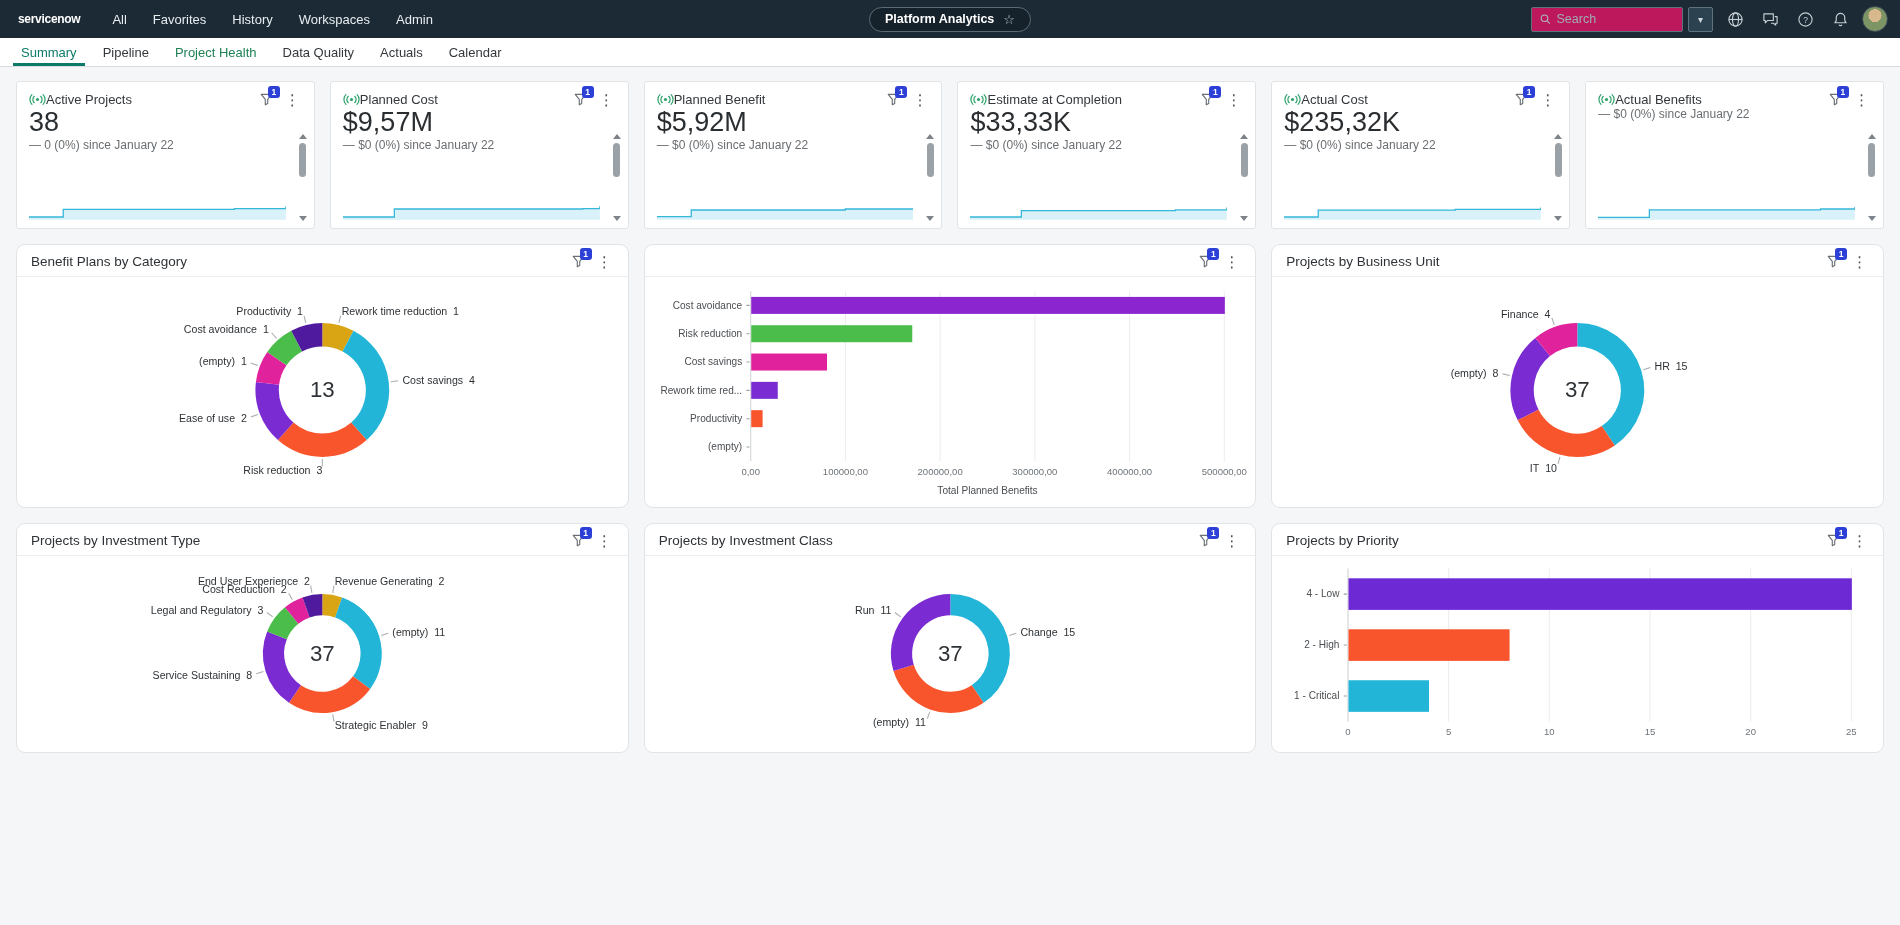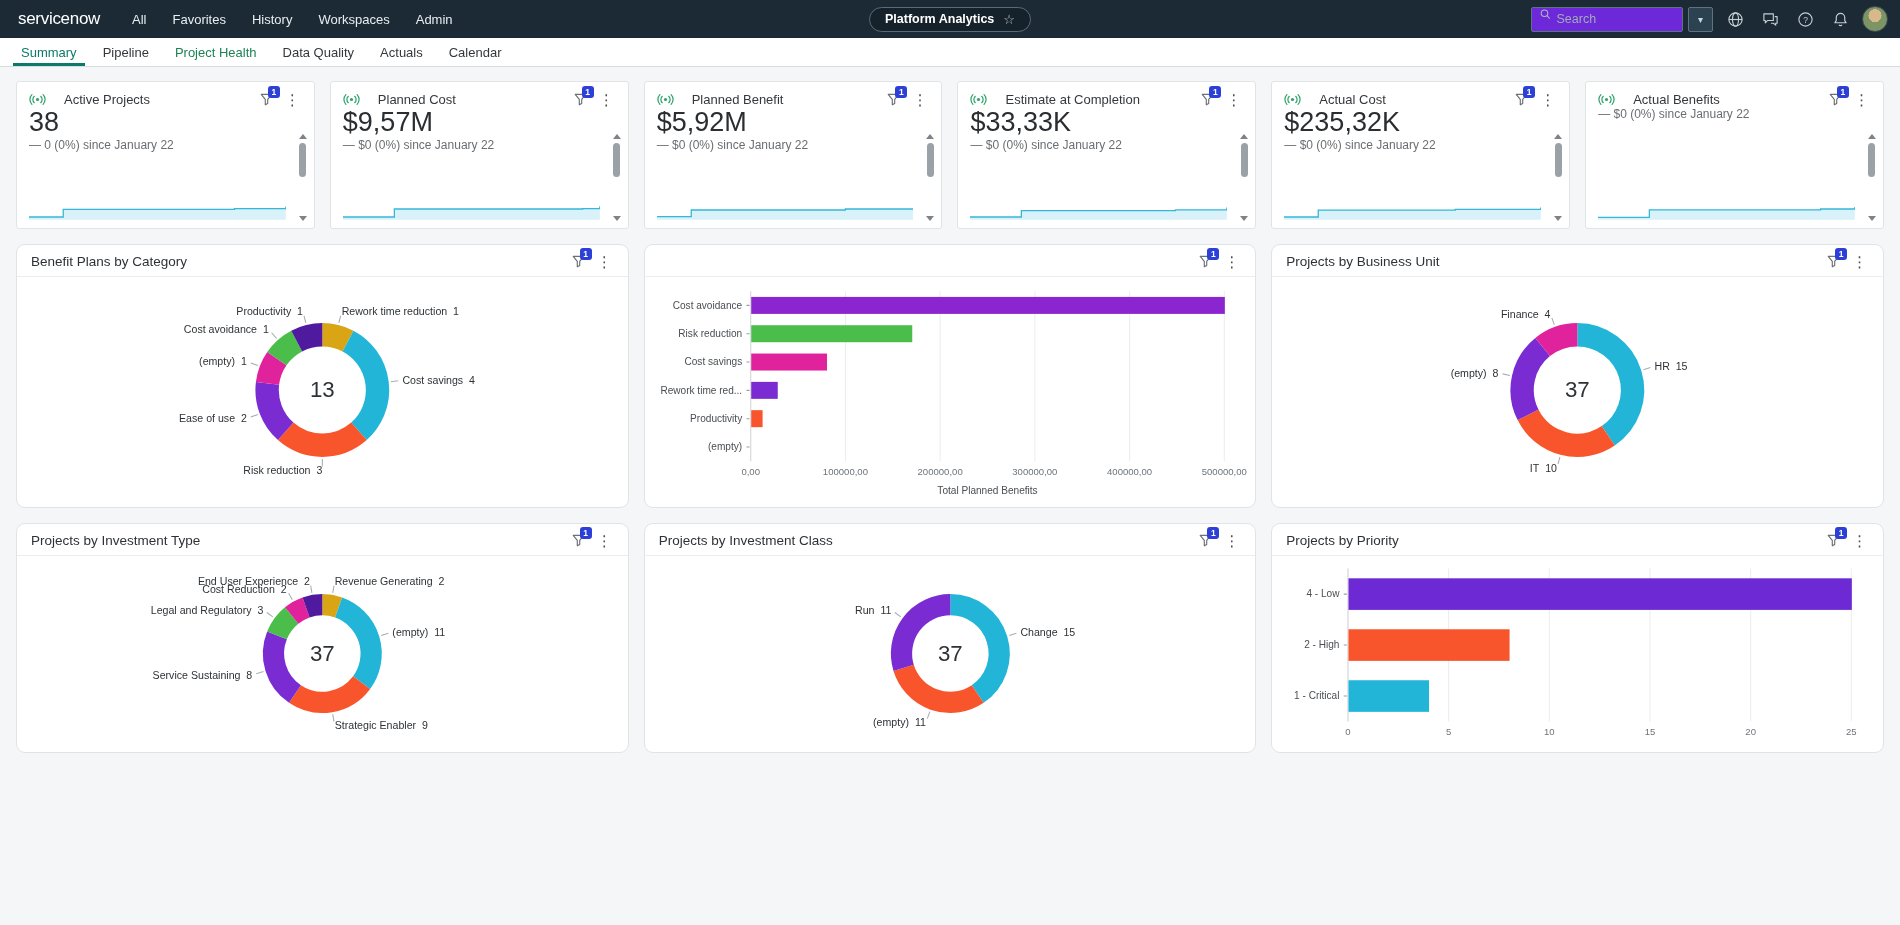--- a/index.html
+++ b/index.html
@@ -1,45 +1,45 @@
 <!DOCTYPE html>
 <html><head>
 <meta charset="utf-8">
 <style>
   *{box-sizing:border-box;margin:0;padding:0}
   html,body{width:1900px;height:925px}
   body{font-family:"Liberation Sans",sans-serif;background:#f5f6f7;overflow:hidden}
 
   
   .header{height:38px;background:#1b2a35;display:flex;align-items:center;padding:0 12px;position:relative;color:#e8edf0}
-  .logo{font-weight:400;font-size:17px;color:#fff;letter-spacing:-.3px;margin:0 20px 0 6px;cursor:pointer}
+  .logo{font-weight:700;font-size:12px;color:#fff;letter-spacing:-.3px;margin:0 20px 0 6px;cursor:pointer}
   .menu{display:flex;gap:2px}
   .menu-item{font-size:13px;padding:6px 12px;color:#e8edf0;cursor:pointer;white-space:nowrap}
   .pill{position:absolute;left:50%;transform:translateX(-50%);display:flex;gap:9px;align-items:center;border:1px solid #5a6b76;border-radius:15px;padding:4px 15px;font-size:12.5px;font-weight:700;color:#fff;background:rgba(0,0,0,.18);cursor:pointer}
   .pill .star{color:#b9c3c9;font-size:13px;font-weight:400}
   .hright{margin-left:auto;display:flex;align-items:center;gap:9px}
-  .search{display:flex;gap:6px;background:#6d28d9;border:1px solid #5f7280;border-radius:2px;height:25px;width:152px;padding:0 8px}
+  .search{display:flex;align-items:center;gap:6px;background:#be185d;border:1px solid #5f7280;border-radius:2px;height:25px;width:152px;padding:0 8px}
   .search-input{background:transparent;border:none;outline:none;color:#dfe6ea;width:100%;font-size:12.5px;font-family:"Liberation Sans",sans-serif}
   .search-input::placeholder{color:#9fadb5}
   .sel{width:25px;height:25px;border:1px solid #5f7280;background:#2c4250;display:flex;align-items:center;justify-content:center;border-radius:2px;color:#cdd6db;font-size:10px;cursor:pointer;margin-left:-4px}
   .hicon{width:26px;height:26px;display:flex;align-items:center;justify-content:center;cursor:pointer}
   .avatar{width:26px;height:26px;border-radius:50%;border:1px solid #3c4c58;background:radial-gradient(circle at 50% 36%,#d8b98e 0 33%,#7d9464 34% 100%);cursor:pointer}
 
   
   .tabs{height:29px;background:#fff;border-bottom:1px solid #d9dcdf;display:flex;align-items:stretch;padding-left:8px}
   .tab{font-size:13px;color:#34383c;padding:7px 13px 0;cursor:pointer;position:relative;white-space:nowrap}
   .tab.active{color:#0c7a68}
   .tab.active:after{content:"";position:absolute;left:5px;right:5px;bottom:0;height:3px;background:#0c7a68}
   .tab.highlight{color:#1e8255}
 
   
   .content{padding:14px 16px}
   .kpi-row{display:flex;gap:15px}
   .kpi-card{flex:1;background:#fff;border:1px solid #e1e4e7;border-radius:3px;height:148px;position:relative;padding:10px 12px;overflow:hidden}
-  .card-head{display:flex;align-items:center;gap:18px}
+  .card-head{display:flex;align-items:center;gap:0}
   .kpi-title{font-size:13px;color:#34383c;flex:1;white-space:nowrap;overflow:hidden;text-overflow:ellipsis}
   .head-actions{display:flex;align-items:center;gap:10px;margin-left:auto}
   .funnel-wrap{position:relative;display:inline-flex;cursor:pointer}
   .badge{position:absolute;top:-7px;right:-7px;background:#2c3fd6;color:#fff;font-style:normal;font-size:8.5px;font-weight:700;min-width:12px;height:12px;border-radius:3px;display:flex;align-items:center;justify-content:center;padding:0 1px}
   .kebab{font-size:15px;color:#4a4e52;cursor:pointer;line-height:1;padding:0 2px}
   .kpi-value{font-size:27px;color:#2b2e31;font-weight:400}
   .kpi-delta{font-size:12px;color:#6a6e72;white-space:nowrap}
   .kpi-scroll{position:absolute;right:7px;top:52px;bottom:7px;display:flex;flex-direction:column;align-items:center;cursor:pointer}
   .tri{width:0;height:0;border-left:4px solid transparent;border-right:4px solid transparent;display:block}
   .tri.up{border-bottom:5px solid #7d8389}

